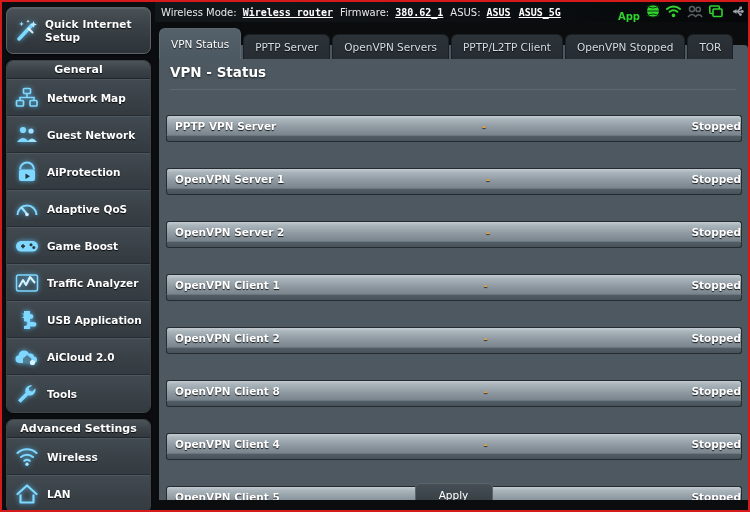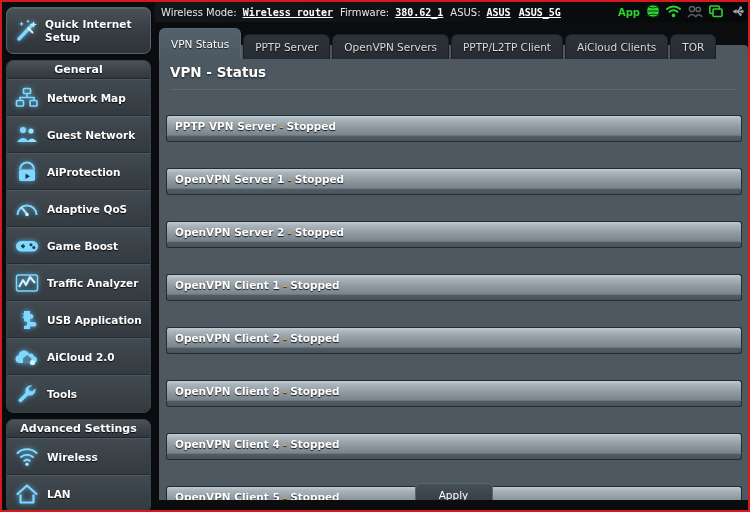--- a/index.html
+++ b/index.html
@@ -96,21 +96,21 @@
   .sb-val {
     color: #ffffff; font-size: 10px; font-weight: bold;
     text-decoration: underline; margin: 0 2px 0 1px;
     font-family: "DejaVu Sans Mono","Liberation Mono",monospace;
     cursor: pointer;
   }
   .sb-gap { display:inline-block; width:5px; }
 
   #sb-icons {
     position: absolute; right: 4px; top: 0; height: 20px;
-    display: flex; align-items: center; gap: 6px;
+    display: flex; align-items: flex-end; gap: 6px;
   }
   .sb-app { color: #2fd22f; font-size: 10px; font-weight: bold; cursor:pointer; }
 
   
   #tabs {
     position: absolute;
     left: 157px; top: 24px;
     height: 33px;
     display: flex; align-items: flex-end;
     z-index: 5;
@@ -168,20 +168,21 @@
   }
   .vpn-bar {
     height: 20px;
     border-radius: 3px 3px 0 0;
     background: linear-gradient(180deg, #c3ccd2 0%, #aab4bb 18%, #8e99a1 60%, #79848c 100%);
     border: 1px solid #252b2f;
     border-bottom: none;
     display: flex; align-items: center;
     padding-left: 8px;
     overflow: hidden;
+    justify-content: space-between;
   }
   .vpn-under {
     height: 7px;
     background: linear-gradient(180deg, #525d65 0%, #48525a 100%);
     border: 1px solid #252b2f;
     border-top: 1px solid #6b767e;
     border-radius: 0 0 3px 3px;
   }
   .vpn-name {
     color: #ffffff; font-size: 10.5px; font-weight: bold;
@@ -423,21 +424,21 @@
         </svg>
       </span>
     </div>
   </div>
 
   <div id="tabs">
     <div class="tab active">VPN Status</div>
     <div class="tab">PPTP Server</div>
     <div class="tab">OpenVPN Servers</div>
     <div class="tab">PPTP/L2TP Client</div>
-    <div class="tab">AiCloud Clients</div>
+    <div class="tab">OpenVPN Stopped</div>
     <div class="tab">TOR</div>
   </div>
 
   <div id="content">
 
     <div id="page-title">VPN - Status</div>
     <div id="title-rule"></div>
 
     <div id="vpn-rows">
 

